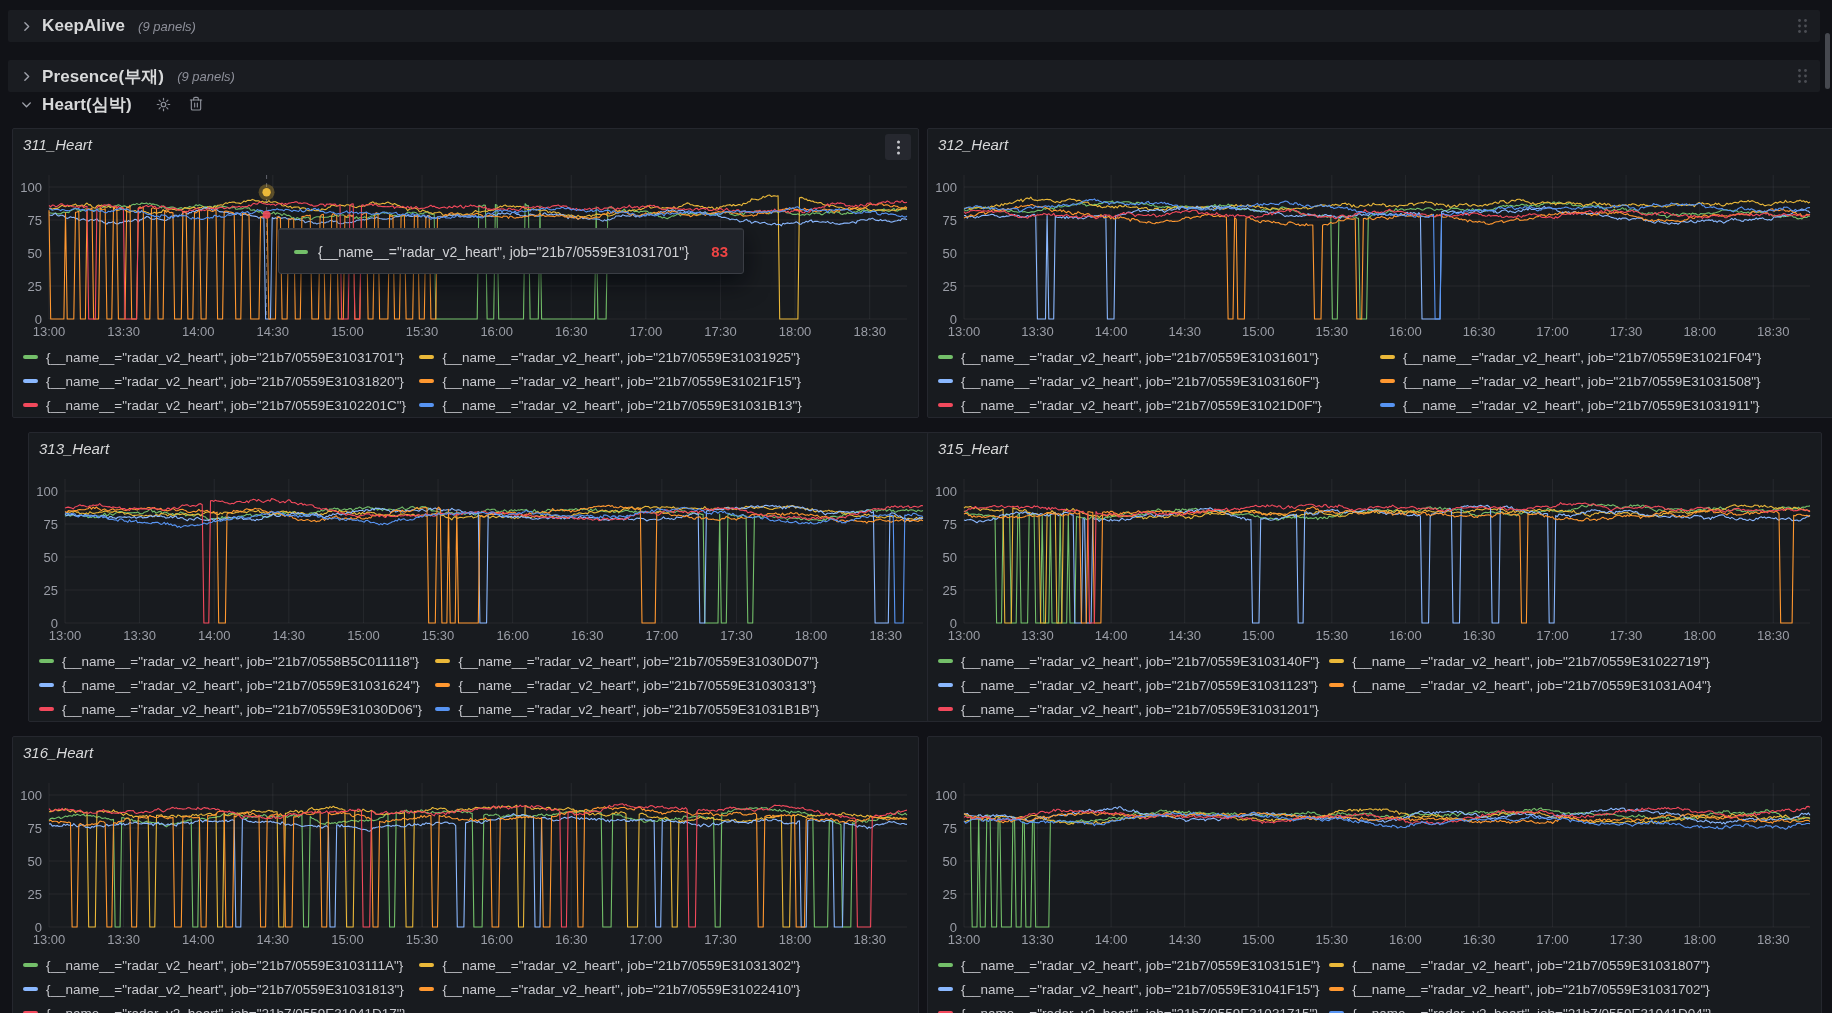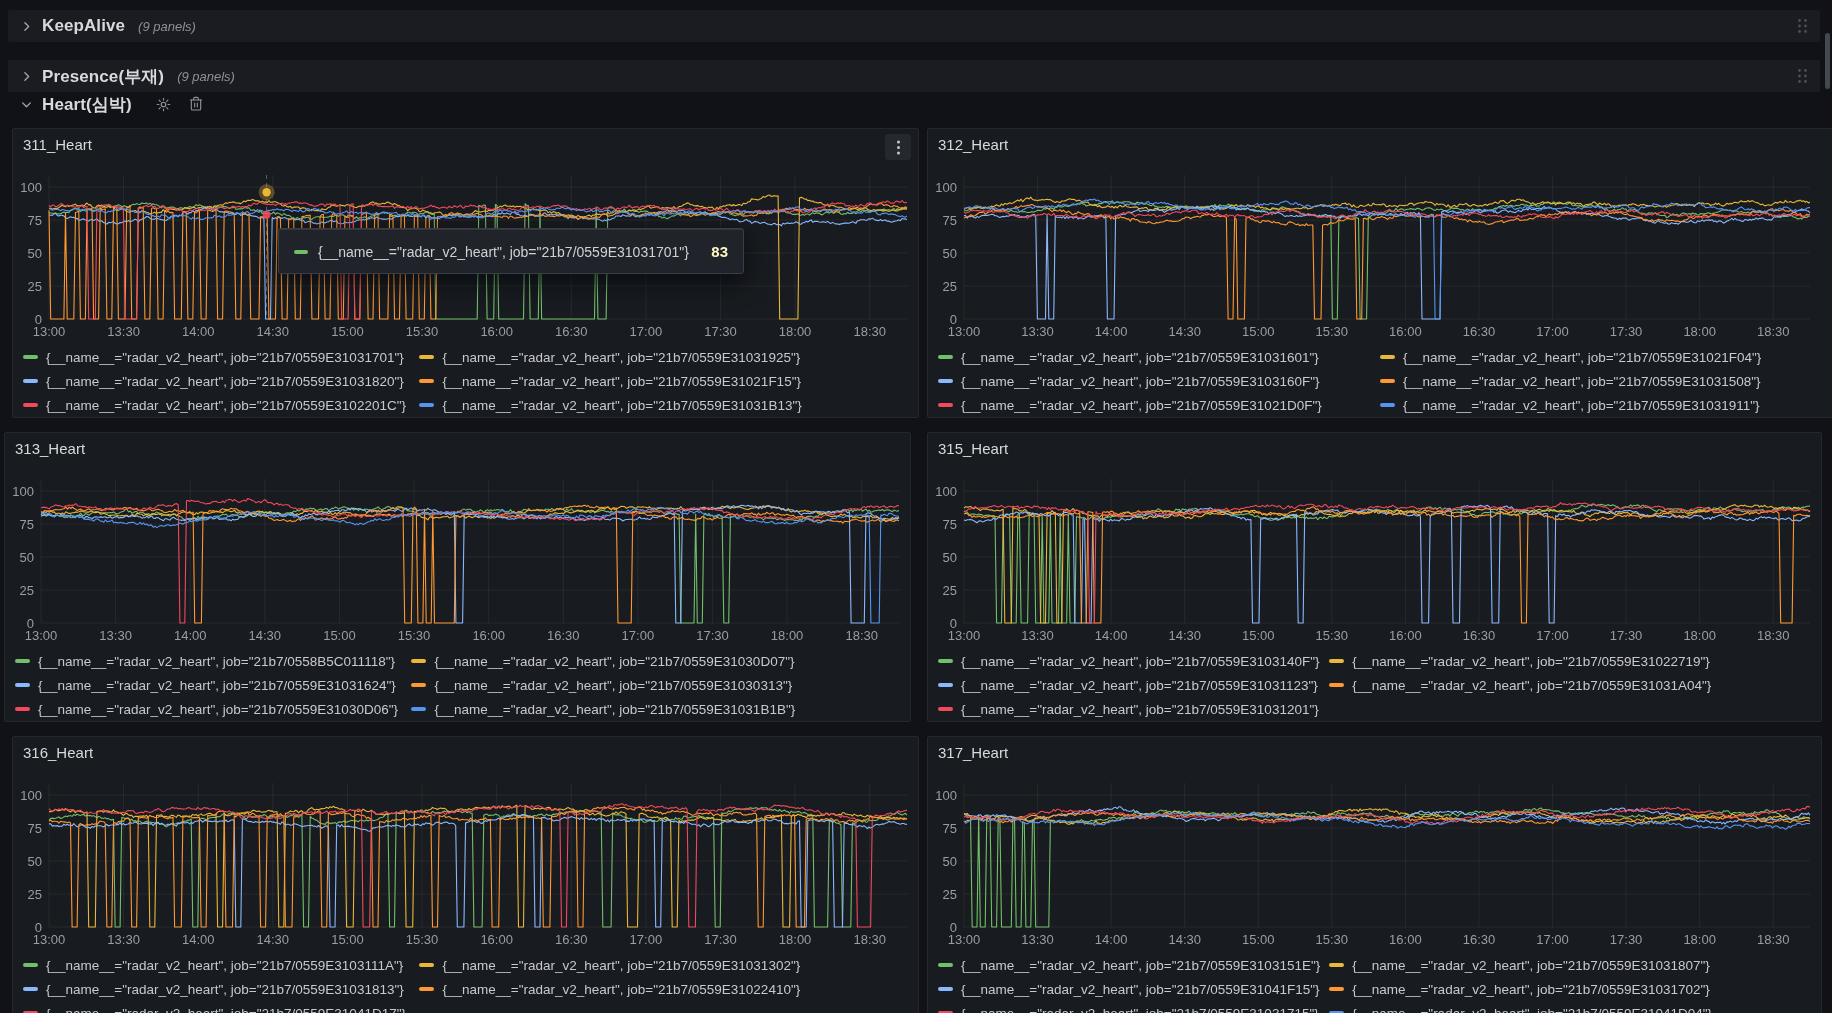--- a/index.html
+++ b/index.html
@@ -23,21 +23,21 @@
   .icon-btn{display:inline-flex;color:#8e919a;cursor:pointer}
   .grip{margin-left:auto;display:inline-flex;opacity:.85;cursor:grab}
   
   .panel{
     position:absolute;height:290px;background:#181b1f;
     border:1px solid #25272e;border-radius:2px;box-sizing:border-box;
   }
   .panel-title{
     margin:0;position:absolute;top:7px;left:10px;right:40px;
     font-size:15px;font-weight:500;color:#d8d9da;z-index:2;cursor:pointer;
-    white-space:nowrap;overflow:hidden;
+    white-space:nowrap;overflow:hidden;font-style:italic;
   }
   .panel-menu{
     position:absolute;top:5px;right:7px;width:26px;height:26px;
     background:#26282f;border-radius:3px;display:flex;align-items:center;
     justify-content:center;cursor:pointer;z-index:3;
   }
   .kebab{width:3px;height:3px;border-radius:50%;background:#c7c8cd;
     box-shadow:0 -5.5px 0 #c7c8cd,0 5.5px 0 #c7c8cd}
   .chart{position:absolute;inset:0;z-index:1}
   .chart svg{display:block}
@@ -56,21 +56,21 @@
     position:absolute;left:278px;top:228px;width:464px;z-index:10;
     background:#202329;border:1px solid #3a3d44;border-radius:3px;
     box-shadow:0 8px 24px rgba(1,4,9,.65);color:#d8d9da;
   }
   .tooltip-header{padding:11px 15px 9px;font-size:15px;font-weight:700}
   .tooltip-body{
     border-top:1px solid #34373d;padding:13px 15px;
     display:flex;align-items:center;gap:10px;font-size:14px;color:#d0d1d5;
   }
   .tooltip-body .swatch{width:14px}
-  .tooltip-value{margin-left:auto;font-weight:700;font-size:15px;color:#fef9c3}
+  .tooltip-value{margin-left:auto;font-weight:700;font-size:15px;color:#ef4444}
   
   .scrollbar-thumb{
     position:absolute;right:2px;top:33px;width:5px;height:56px;
     background:#46484f;border-radius:3px;cursor:pointer;z-index:20;
   }
 </style>
 </head>
 <body>
 
 <div class="row-header collapsed" style="top:10px;height:32px">
@@ -289,21 +289,21 @@
         <span class="swatch" style="background: rgb(242, 73, 92);"></span>
         <span>{__name__="radar_v2_heart", job="21b7/0559E31021D0F"}</span>
       </div>
       <div class="legend-item">
         <span class="swatch" style="background: rgb(87, 148, 242);"></span>
         <span>{__name__="radar_v2_heart", job="21b7/0559E31031911"}</span>
       </div>
     </div>
   </section>
 
-  <section class="panel" style="left: 4px; top: 432px; width: 907px;">
+  <section class="panel" style="left: 28px; top: 432px; width: 907px;">
     <h2 class="panel-title">313_Heart</h2>
     <div class="chart">
       <svg width="905" height="288" viewBox="0 0 905 288">
         <line x1="36" y1="46" x2="36" y2="190" stroke="rgba(204,204,220,0.08)" stroke-width="1"></line>
         <text x="36" y="207" fill="#9a9da6" font-size="13" text-anchor="middle">13:00</text>
         <line x1="110.6086956521739" y1="46" x2="110.6086956521739" y2="190" stroke="rgba(204,204,220,0.08)" stroke-width="1"></line>
         <text x="110.6086956521739" y="207" fill="#9a9da6" font-size="13" text-anchor="middle">13:30</text>
         <line x1="185.2173913043478" y1="46" x2="185.2173913043478" y2="190" stroke="rgba(204,204,220,0.08)" stroke-width="1"></line>
         <text x="185.2173913043478" y="207" fill="#9a9da6" font-size="13" text-anchor="middle">14:00</text>
         <line x1="259.82608695652175" y1="46" x2="259.82608695652175" y2="190" stroke="rgba(204,204,220,0.08)" stroke-width="1"></line>
@@ -502,21 +502,20 @@
         <span>{__name__="radar_v2_heart", job="21b7/0559E31022410"}</span>
       </div>
       <div class="legend-item">
         <span class="swatch" style="background: rgb(242, 73, 92);"></span>
         <span>{__name__="radar_v2_heart", job="21b7/0559E31041D17"}</span>
       </div>
     </div>
   </section>
 
   <section class="panel" style="left: 927px; top: 736px; width: 895px;">
-    <h2 class="panel-title">317_Heart</h2>
     <div class="chart">
       <svg width="893" height="288" viewBox="0 0 893 288">
         <line x1="36" y1="46" x2="36" y2="190" stroke="rgba(204,204,220,0.08)" stroke-width="1"></line>
         <text x="36" y="207" fill="#9a9da6" font-size="13" text-anchor="middle">13:00</text>
         <line x1="109.56521739130434" y1="46" x2="109.56521739130434" y2="190" stroke="rgba(204,204,220,0.08)" stroke-width="1"></line>
         <text x="109.56521739130434" y="207" fill="#9a9da6" font-size="13" text-anchor="middle">13:30</text>
         <line x1="183.1304347826087" y1="46" x2="183.1304347826087" y2="190" stroke="rgba(204,204,220,0.08)" stroke-width="1"></line>
         <text x="183.1304347826087" y="207" fill="#9a9da6" font-size="13" text-anchor="middle">14:00</text>
         <line x1="256.695652173913" y1="46" x2="256.695652173913" y2="190" stroke="rgba(204,204,220,0.08)" stroke-width="1"></line>
         <text x="256.695652173913" y="207" fill="#9a9da6" font-size="13" text-anchor="middle">14:30</text>

